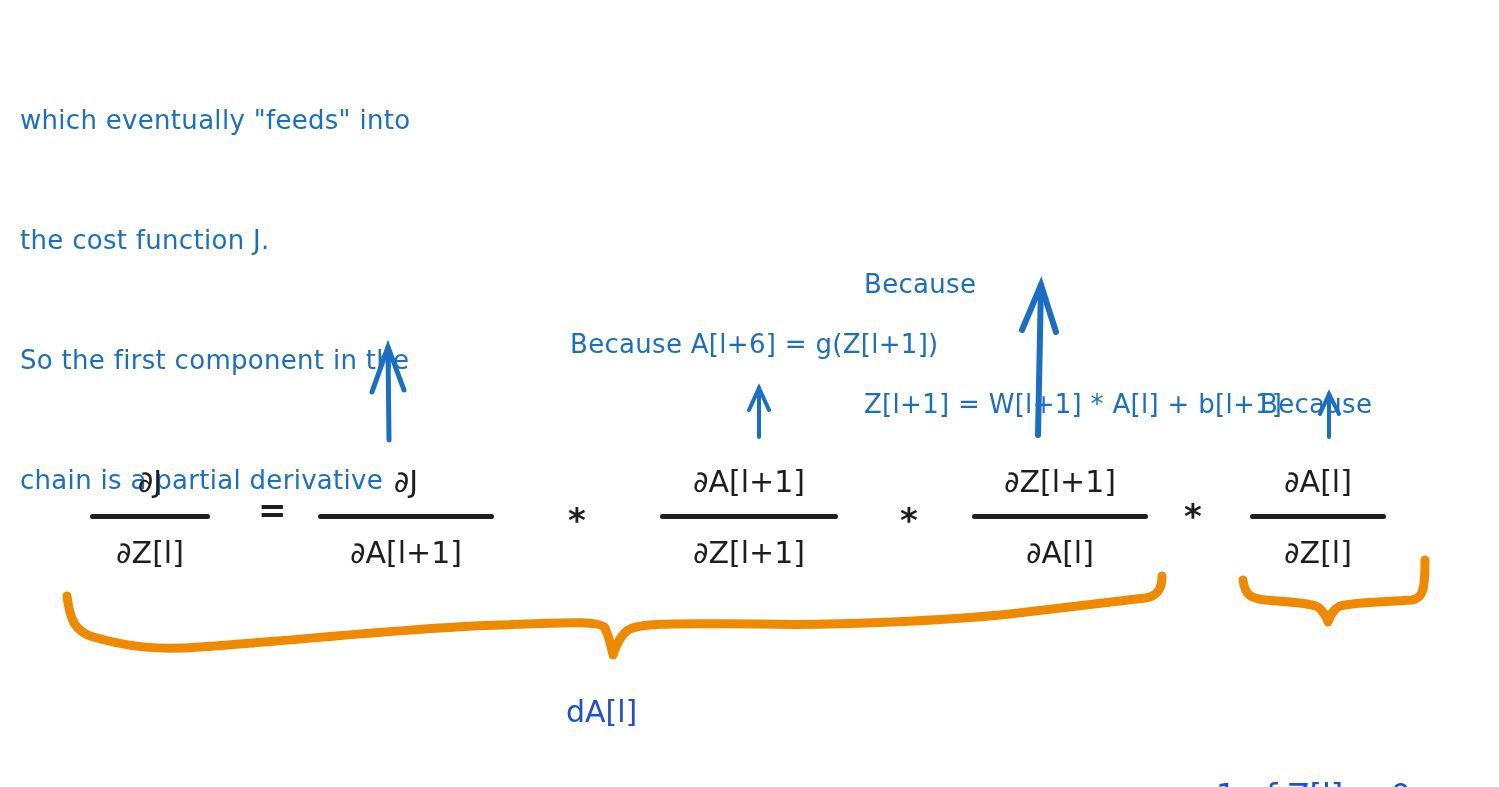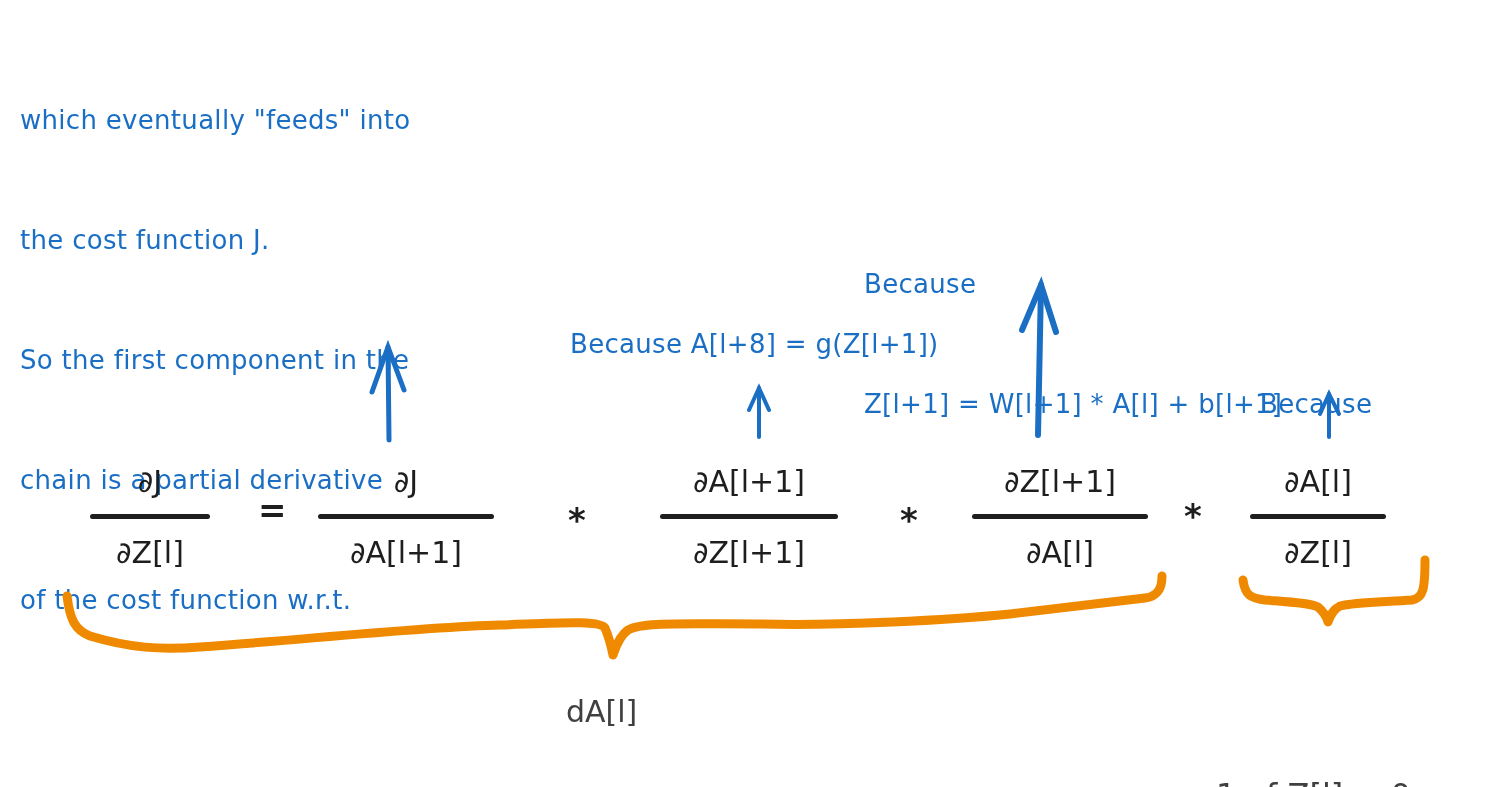--- a/index.html
+++ b/index.html
@@ -1,45 +1,44 @@
 <!DOCTYPE html>
 <html><head>
   <meta charset="utf-8">
   <style>
     html, body { margin: 0; padding: 0; background: #ffffff; }
     body { width: 1499px; height: 787px; position: relative; overflow: hidden; }
     .hand { font-family: "DejaVu Sans", sans-serif; position: absolute; white-space: pre; }
     .blue { color: #1a6fc4; }
-    .orange { color: #404040; }
+    .orange { color: #1d4ed8; }
     .note { font-size: 26px; line-height: 40px; letter-spacing: 0.3px; }
     .frac { position: absolute; text-align: center; color: #1e1e1e; font-family: "DejaVu Sans", sans-serif; font-size: 30px; }
     .frac .num, .frac .den { display: block; height: 40px; line-height: 40px; }
     .frac .bar { display: block; height: 5px; background: #1e1e1e; border-radius: 3px; margin: 12px 0 14px 0; }
     .op { position: absolute; font-family: "DejaVu Sans", sans-serif; font-size: 34px; color: #1e1e1e; font-weight: bold; }
     svg { position: absolute; left: 0; top: 0; }
   </style>
 </head>
 <body>
 
 <div class="hand blue note" style="left:20px; top:20px;">
   <div>which eventually "feeds" into</div>
   <div>the cost function J.</div>
   <div>So the first component in the</div>
   <div>chain is a partial derivative</div>
-  <div>of the cost function w.r.t.</div>
   
   
 </div>
 
 <div class="hand blue note" style="left:864px; top:184px;">
   <div>Because</div>
   <div>Z[l+1] = W[l+1] * A[l] + b[l+1]</div>
 </div>
 
-<div class="hand blue note" style="left:570px; top:324px;">Because A[l+8] = g(Z[l+1])</div>
+<div class="hand blue note" style="left:570px; top:324px;">Because A[l+6] = g(Z[l+1])</div>
 
 <div class="hand blue note" style="left:1260px; top:314px; line-height:36px;">
   <div>Because</div>
 </div>
 
 <svg width="1499" height="787">
 
   <g stroke="#1a6fc4" stroke-width="5" stroke-linecap="round" fill="none">
     <line x1="389" y1="440" x2="388" y2="347"></line>
     <polyline points="372,392 388,347 404,390"></polyline>

